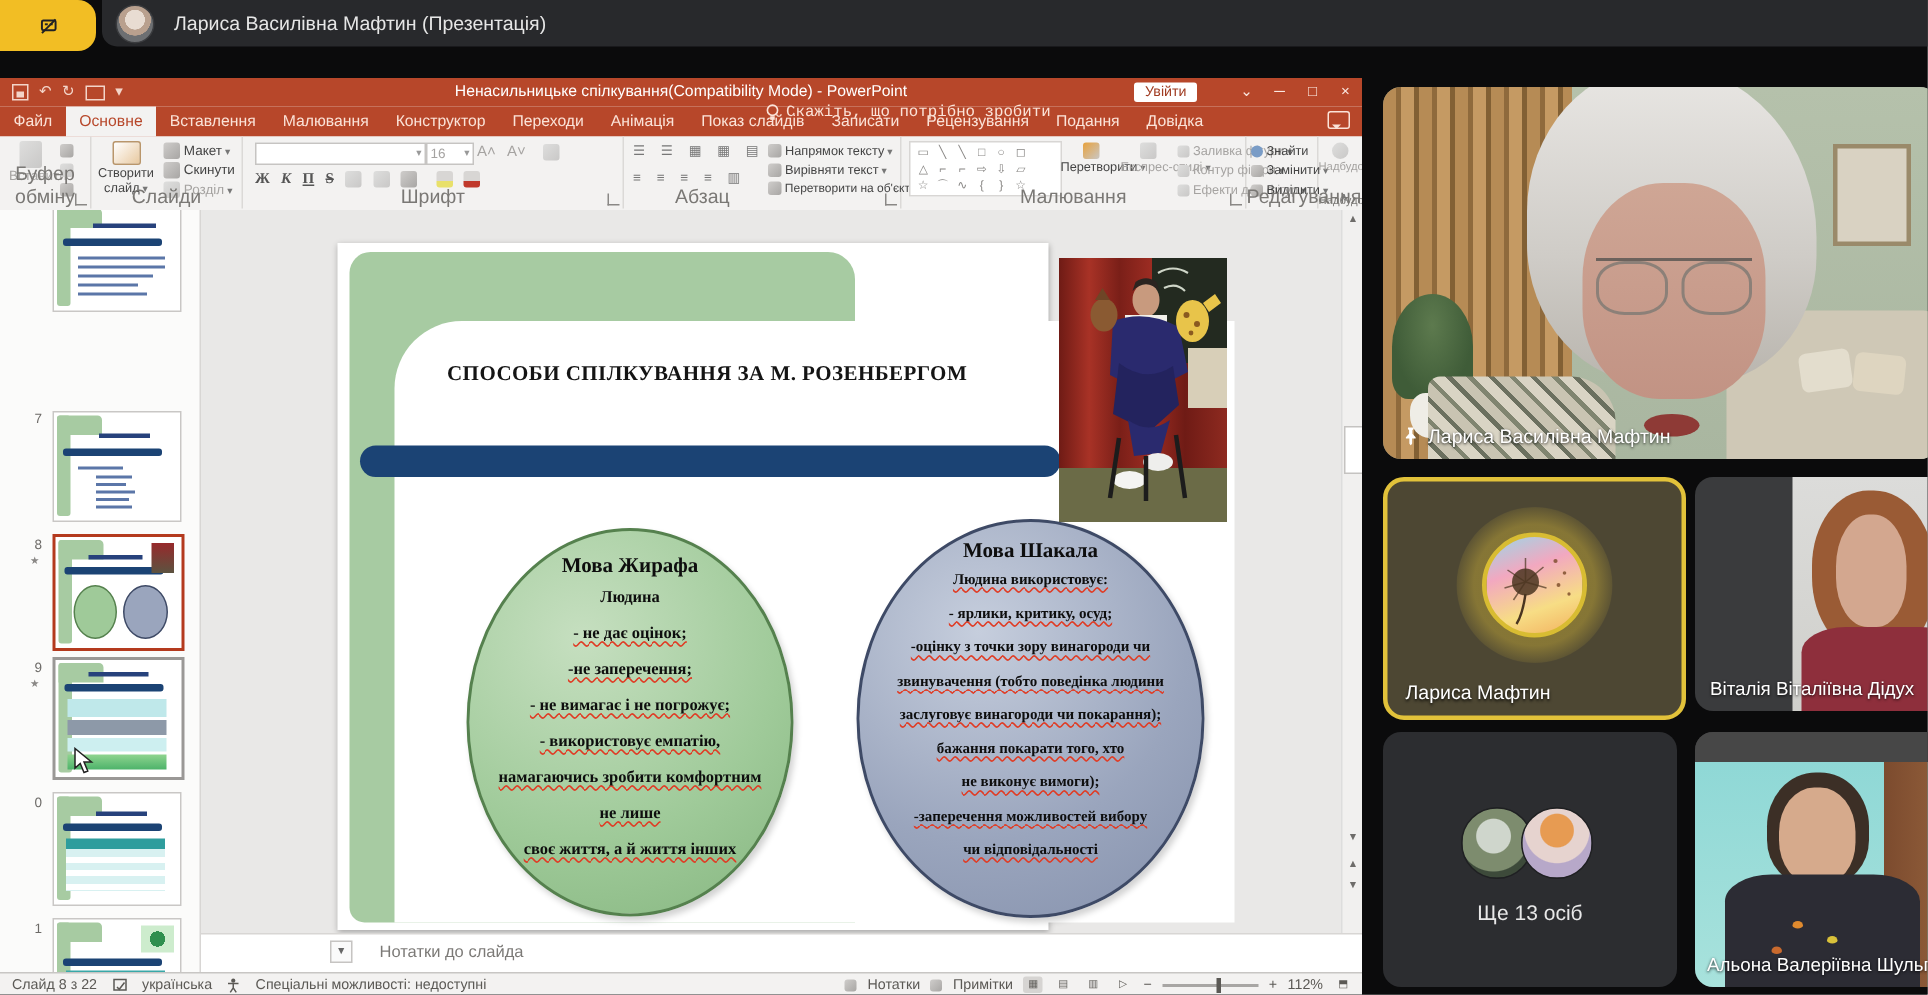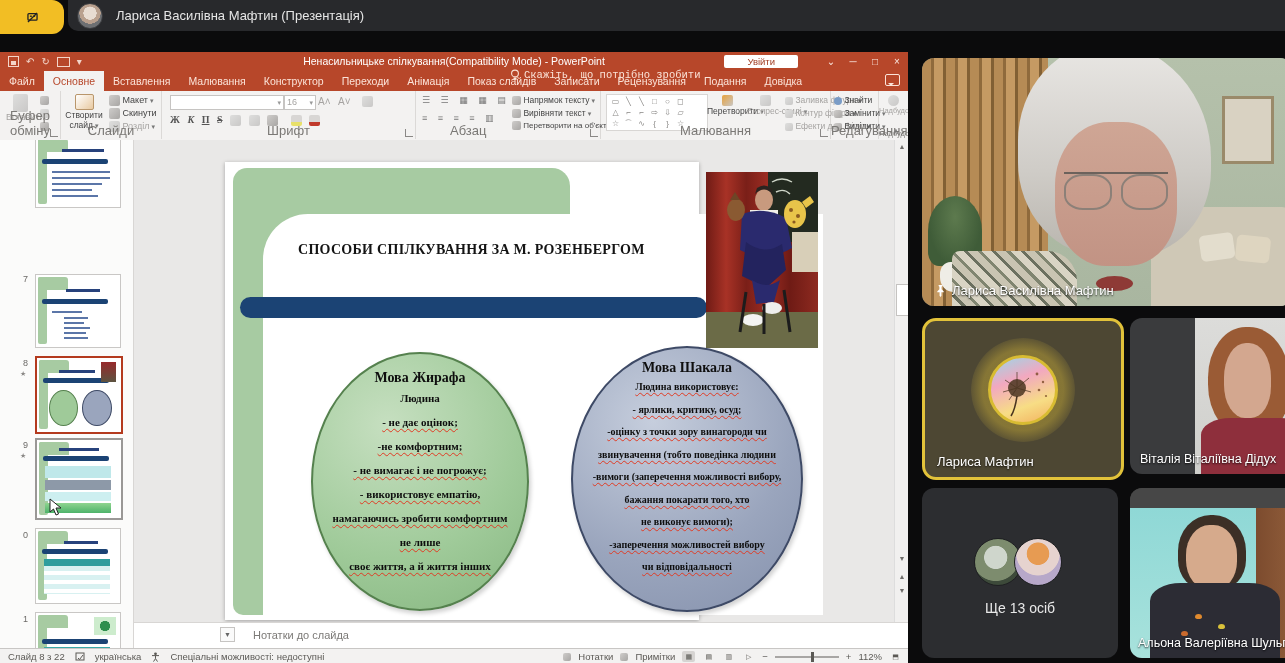--- a/index.html
+++ b/index.html
@@ -18,21 +18,21 @@
   #topbar-title{color:#e6e6e6;font-size:13px;margin-left:13px;white-space:nowrap;}
 
   
   #ppt{left:0;top:52px;width:908px;height:611px;background:#f3f2f1;overflow:hidden;}
   #ppt-titlebar{left:0;top:0;width:908px;height:19px;background:#B7472A;display:flex;align-items:center;}
   .qat{color:#f3d5c9;font-size:10px;line-height:19px;margin-left:7px;cursor:pointer;}
   #qat-save{width:9px;height:9px;border:1px solid #f3d5c9;margin-left:8px;position:relative;}
   #qat-save:after{content:"";position:absolute;left:2px;top:4px;width:5px;height:4px;background:#f3d5c9;}
   #ppt-title{position:absolute;left:0;right:0;text-align:center;color:#ffffff;font-size:10.5px;line-height:19px;pointer-events:none;}
   #signin-btn{position:absolute;right:110px;top:3px;background:#ffffff;color:#a03c22;font-size:9.5px;
-    padding:1px 23px;border-radius:2px;cursor:pointer;}
+    padding:1px 7px;border-radius:2px;cursor:pointer;}
   .winctl{position:absolute;top:0;width:22px;height:19px;color:#fbe9e2;font-size:10px;text-align:center;line-height:19px;cursor:pointer;}
 
   #ppt-tabrow{left:0;top:19px;width:908px;height:20px;background:#B7472A;display:flex;align-items:stretch;}
   .tab{color:#fbe3d8;font-size:10.5px;line-height:20px;padding:0 9px;white-space:nowrap;cursor:pointer;}
   .tab.active{background:#f3f2f1;color:#B7472A;}
   #tellme{display:flex;align-items:center;color:#fbe3d8;font-size:10.5px;margin-left:10px;white-space:nowrap;cursor:pointer;}
   #comment-ic{position:absolute;right:8px;top:22px;width:13px;height:10px;border:1px solid #fbe3d8;border-radius:2px;cursor:pointer;}
   #comment-ic:after{content:"";position:absolute;left:2px;bottom:-4px;border:3px solid transparent;border-top-color:#fbe3d8;}
 
   #ribbon{left:0;top:39px;width:908px;height:49px;background:#f3f2f1;border-bottom:1px solid #d2d0ce;font-size:9px;color:#444;}
@@ -448,38 +448,38 @@
           <path d="M40 120 l-6 40 M78 118 l6 42 M58 132 l0 30" stroke="#1c1c1c" stroke-width="3" fill="none"></path>
           <rect x="36" y="64" width="44" height="6" fill="#2a2a6e"></rect>
         </svg>
 
         <div class="oval" id="oval-giraffe">
           <div class="oval-title">Мова Жирафа</div>
           <div>
 
           <div class="oval-line">Людина</div>
               <div class="oval-line wavy">- не дає оцінок;</div>
-              <div class="oval-line wavy">-не комфортним;</div>
+              <div class="oval-line wavy">-не заперечення;</div>
               <div class="oval-line wavy">- не вимагає і не погрожує;</div>
               <div class="oval-line wavy">- використовує емпатію,</div>
               <div class="oval-line wavy">намагаючись зробити комфортним</div>
               <div class="oval-line wavy">не лише</div>
               <div class="oval-line wavy">своє життя, а й життя інших</div>
             </div>
         </div>
 
         <div class="oval" id="oval-jackal">
           <div class="oval-title">Мова Шакала</div>
           <div>
 
           <div class="oval-line wavy">Людина використовує:</div>
               <div class="oval-line wavy">- ярлики, критику, осуд;</div>
               <div class="oval-line wavy">-оцінку з точки зору винагороди чи</div>
               <div class="oval-line wavy">звинувачення (тобто поведінка людини</div>
-              <div class="oval-line wavy">-вимоги (заперечення можливості вибору,</div>
+              <div class="oval-line wavy">заслуговує винагороди чи покарання);</div>
               <div class="oval-line wavy">бажання покарати того, хто</div>
               <div class="oval-line wavy">не виконує вимоги);</div>
               <div class="oval-line wavy">-заперечення можливостей вибору</div>
               <div class="oval-line wavy">чи відповідальності</div>
             </div>
         </div>
       </div>
     </div>
 
     <div class="abs" id="vscroll">

